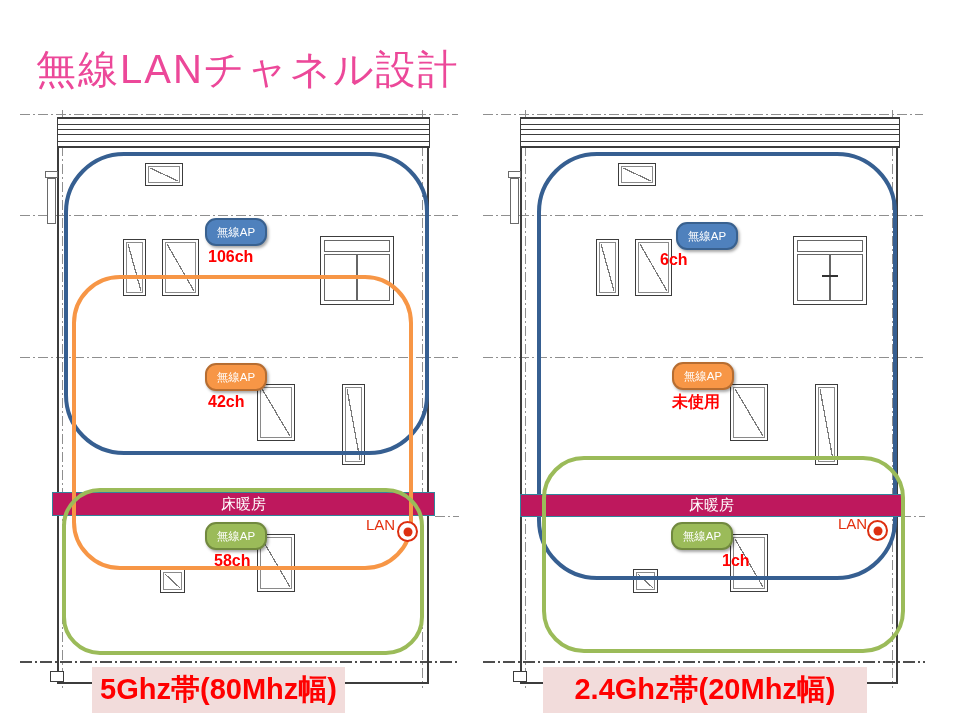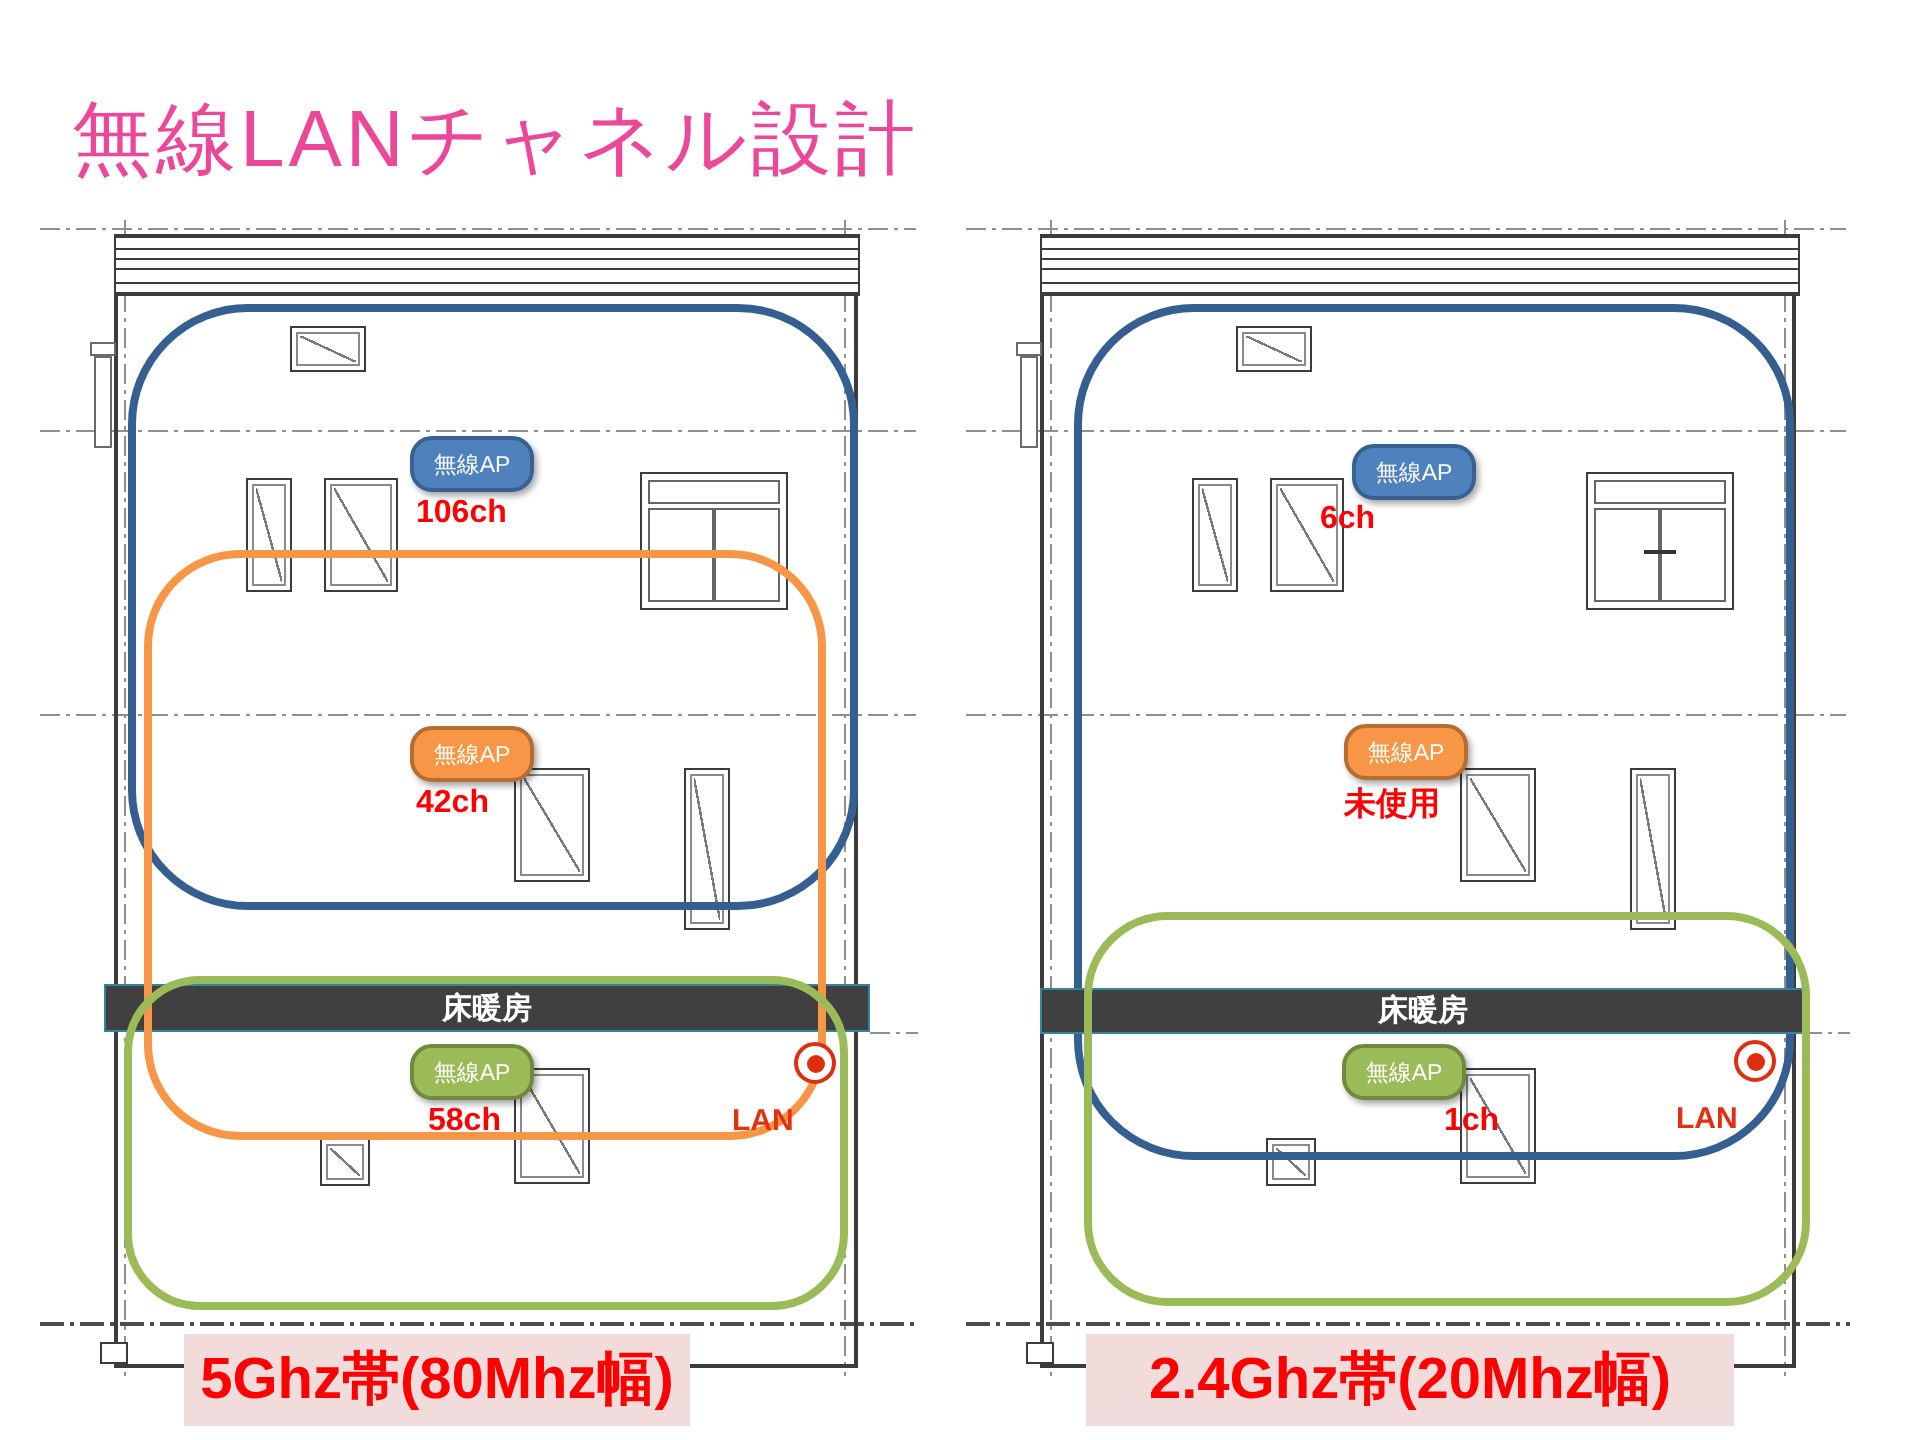--- a/index.html
+++ b/index.html
@@ -38,35 +38,35 @@
   .bigwin .pane-r{position:absolute;left:50.5%;right:3px;top:17px;bottom:3px;border:1px solid #666;}
   .bigwin .handle{position:absolute;top:56%;left:50%;width:16px;height:2px;background:#333;transform:translateX(-50%);}
 
   
   .cover{position:absolute;box-sizing:border-box;border:4px solid;background:transparent;}
   .cover.blue{border-color:#365f91;z-index:3;}
   .cover.orange{border-color:#f79646;z-index:5;}
   .cover.green{border-color:#9bbb59;z-index:5;}
 
   
-  .bar{position:absolute;box-sizing:border-box;background:#404040;border:1.5px solid #31859c;
-       display:flex;align-items:center;justify-content:center;color:#fff;font-weight:bold;
+  .bar{position:absolute;box-sizing:border-box;background:#be185d;border:1.5px solid #31859c;
+       display:flex;align-items:center;justify-content:center;color:#fff;font-weight:normal;
        font-size:15px;z-index:4;}
 
   
   .badge{position:absolute;width:62px;height:28px;border-radius:11px;box-sizing:border-box;
          display:flex;align-items:center;justify-content:center;color:#fff;font-size:11.5px;
          z-index:6;box-shadow:1.5px 2px 3px rgba(0,0,0,.35);}
   .badge.blue{background:#4f81bd;border:2px solid #39618f;}
   .badge.orange{background:#f79646;border:2px solid #b66d31;}
   .badge.green{background:#9bbb59;border:2px solid #71893f;}
   .chan{position:absolute;color:#ff0000;font-weight:bold;font-size:16px;z-index:6;}
 
   
-  .lan-label{position:absolute;color:#e3300f;font-weight:bold;font-size:15px;z-index:7;margin-top:36px;}
+  .lan-label{position:absolute;color:#e3300f;font-weight:normal;font-size:15px;z-index:7;}
   .lan-ring{position:absolute;width:21px;height:21px;box-sizing:border-box;border:2.5px solid #dd2f10;
             border-radius:50%;z-index:7;background:#fff;}
   .lan-ring::after{content:"";position:absolute;left:50%;top:50%;width:9px;height:9px;
             background:#dd2f10;border-radius:50%;transform:translate(-50%,-50%);}
 
   
   .bandlabel{position:absolute;background:#f2dcdb;color:#ff0000;font-weight:bold;font-size:29px;
              display:flex;align-items:center;justify-content:center;white-space:nowrap;z-index:8;}
 </style>
 </head>

